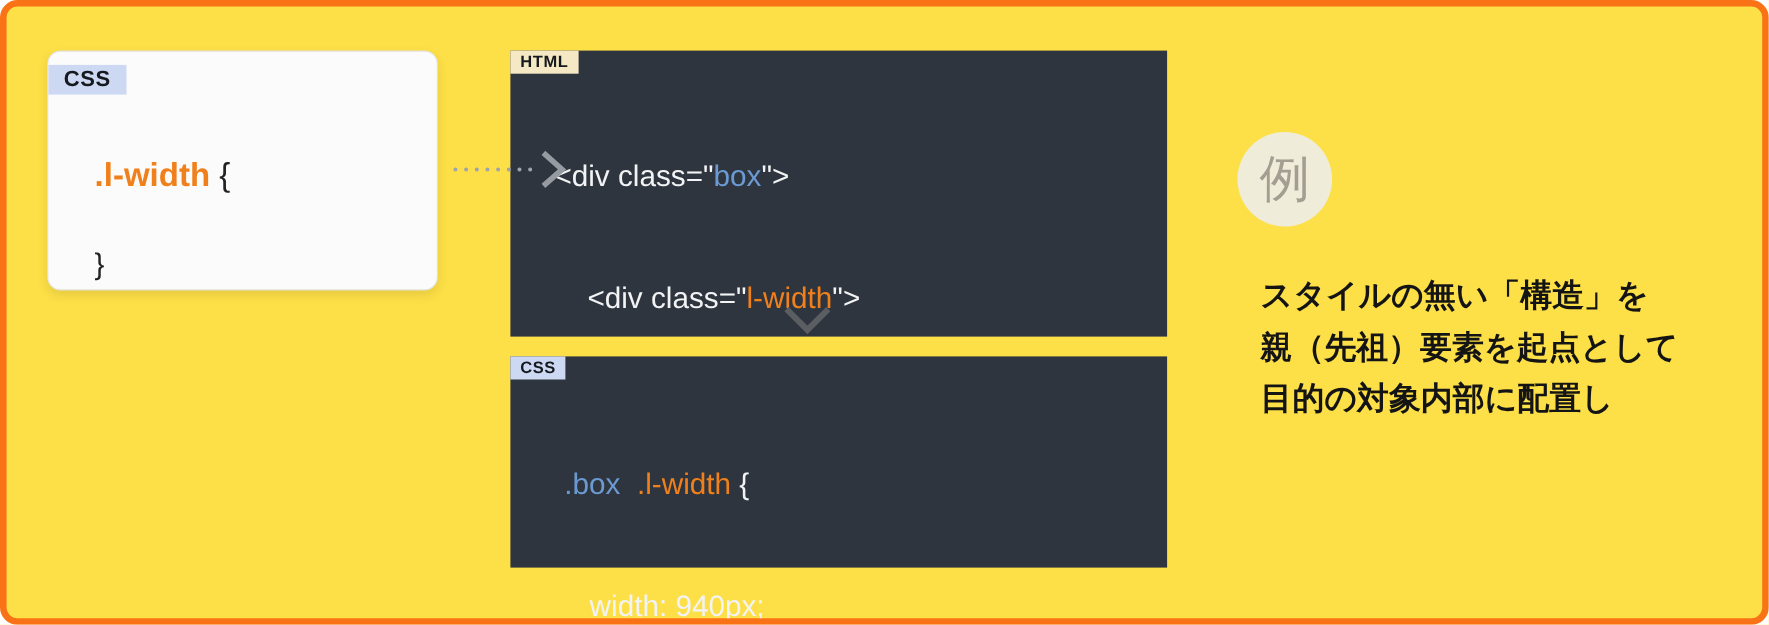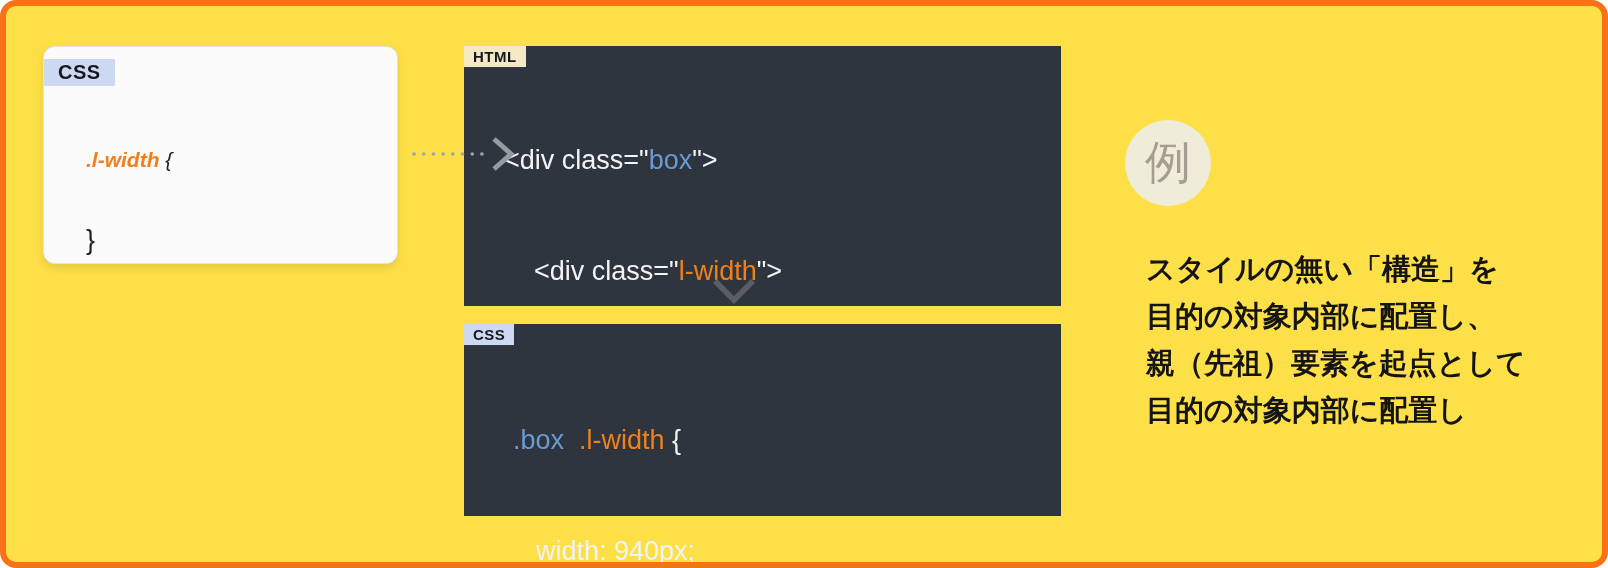--- a/index.html
+++ b/index.html
@@ -19,21 +19,21 @@
     position:absolute;left:37px;top:40px;width:355px;height:218px;
     background:#fbfbfb;border:1px solid #e4e4e4;border-radius:12px;
     box-shadow:0 4px 10px rgba(0,0,0,.10);
   }
   .ref-tag{
     position:absolute;left:0;top:12px;
     background:var(--css-tag-bg,#cdd9f2);color:#15181c;
     font-size:20px;font-weight:600;padding:2px 14px;letter-spacing:.5px;
   }
   .ref-code{padding:60px 0 0 42px;white-space:pre;}
-  .ref-line1{font-size:21px;color:#222;line-height:34px;font-style:italic;}
+  .ref-line1{font-size:30px;color:#222;line-height:34px;}
   .ref-line1 .sel{color:var(--orange,#f0801c);font-weight:700;}
   .ref-note{font-size:20px;color:#8b8b8b;margin:8px 0 0 24px;line-height:26px;}
   .ref-close{font-size:27px;color:#222;margin-top:10px;line-height:34px;}
 
   
   .arrow-right{position:absolute;left:402px;top:131px;z-index:5;}
   .chevron-down{position:absolute;left:704px;top:268px;}
 
   
   .code-block{
@@ -115,18 +115,17 @@
       
       
     </div>
   </div>
 
   <div class="side-badge">
     <span>例</span>
   </div>
   <div class="side-desc">
     <div>スタイルの無い「構造」を</div>
-    <div>目的の対象内部に配置し、</div>
     <div>親（先祖）要素を起点として</div>
     <div>目的の対象内部に配置し</div>
   </div>
 
 </div>
 
 </body></html>

